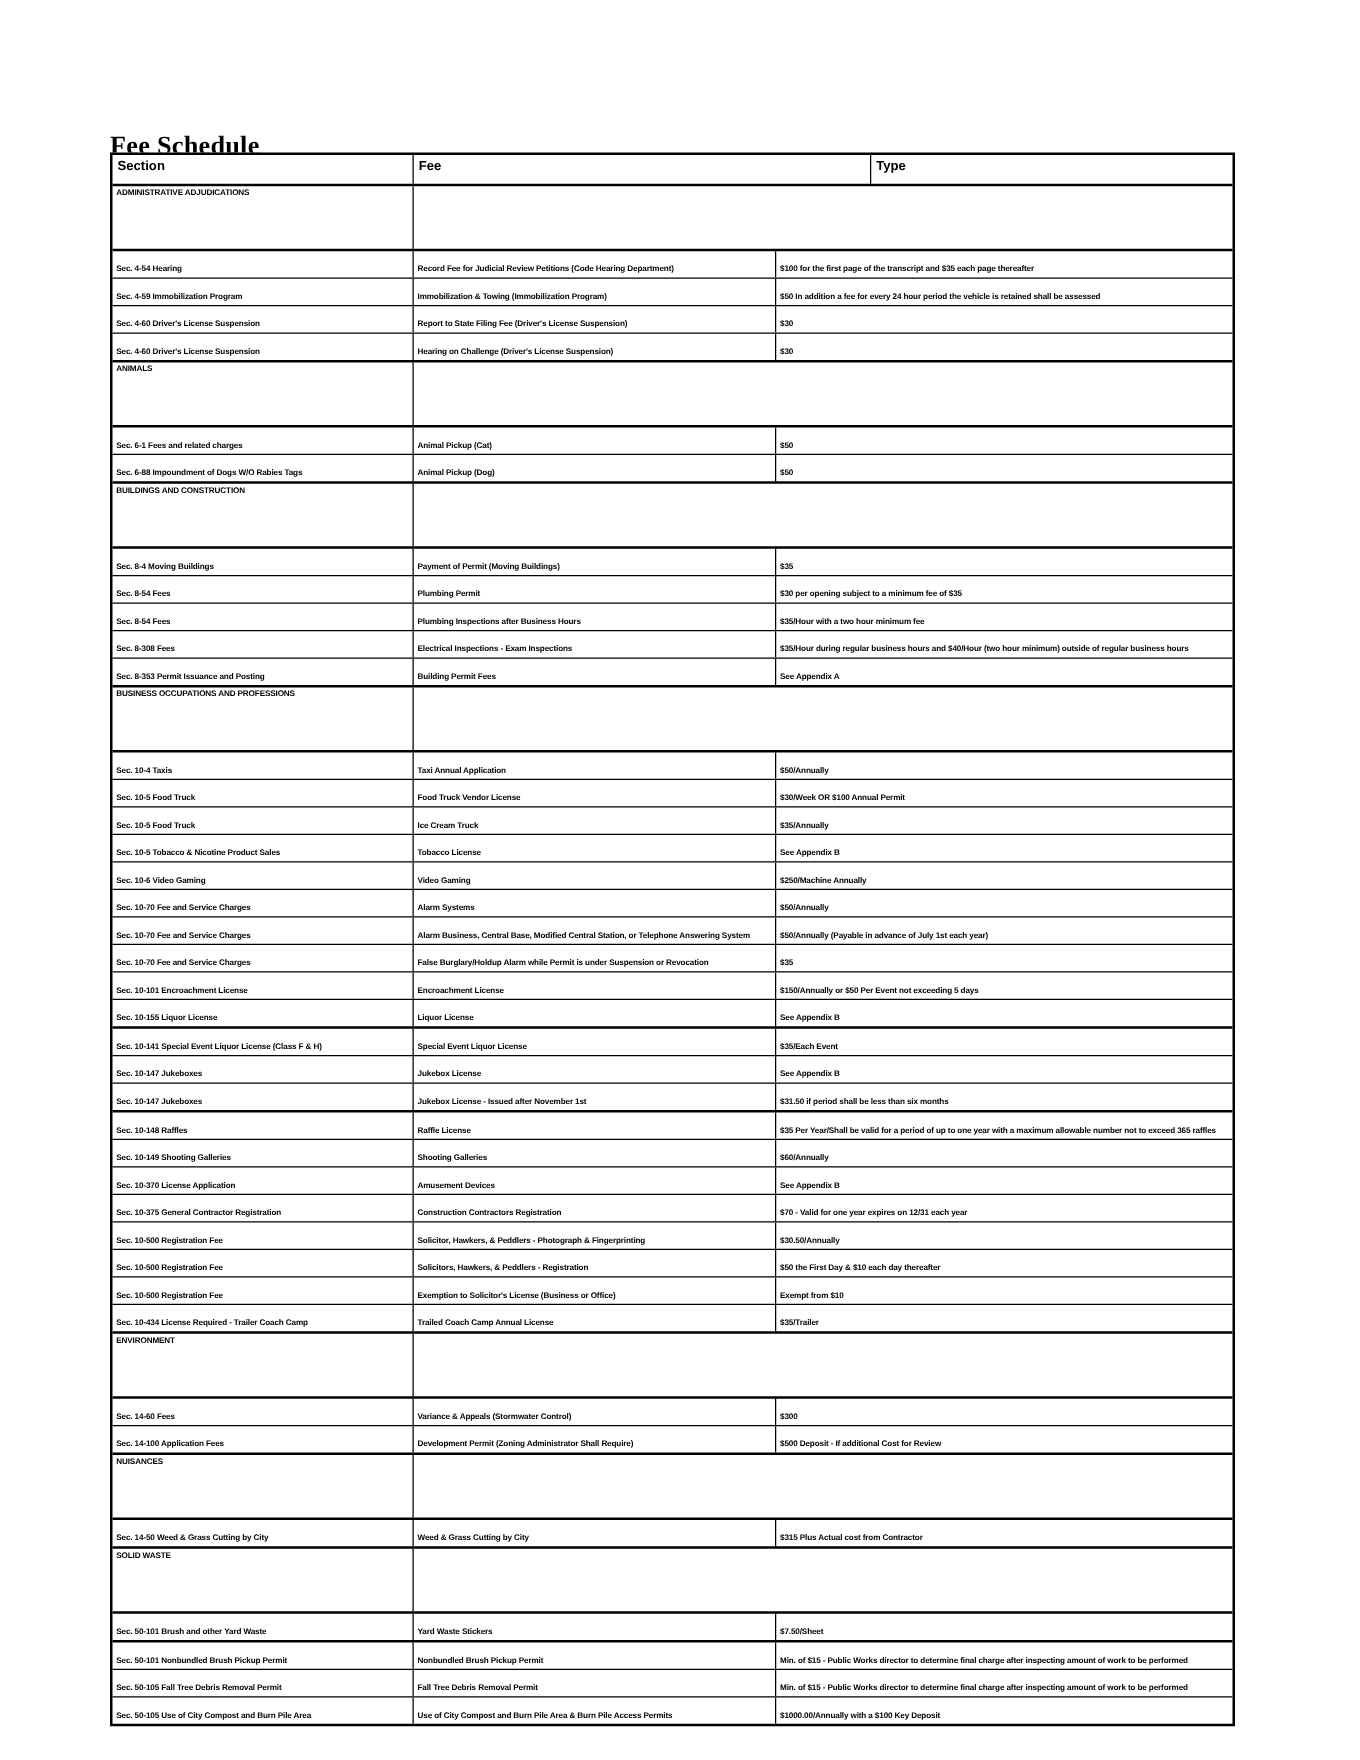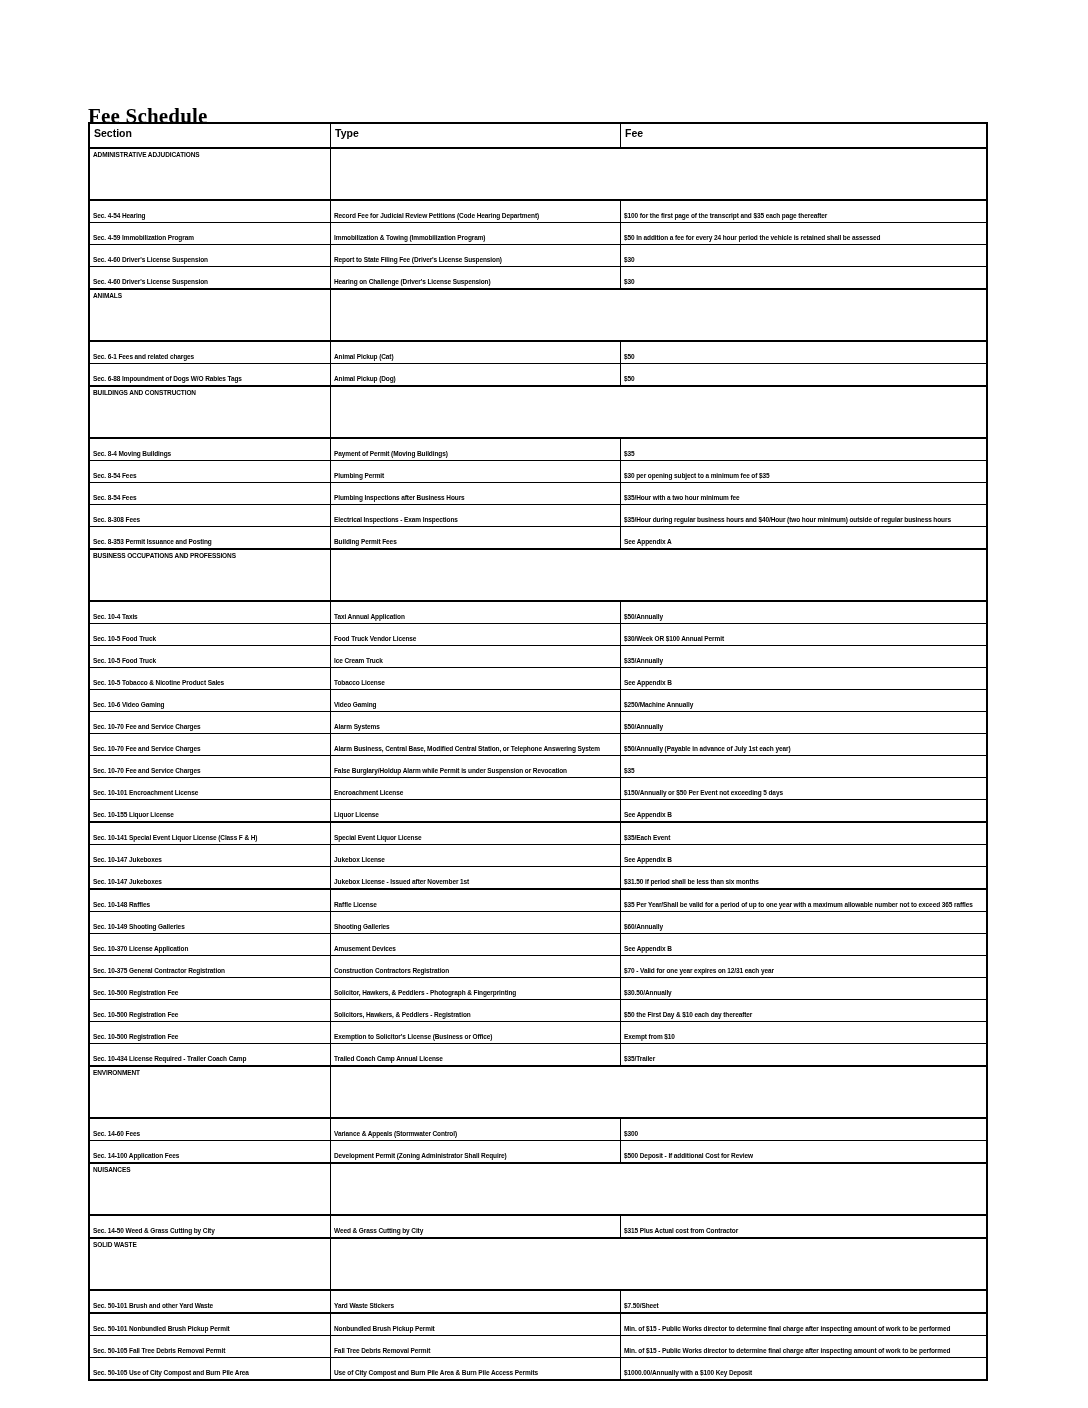--- a/index.html
+++ b/index.html
@@ -59,22 +59,22 @@
 </style>
 </head>
 <body>
 
 <div class="page">
   <h1 class="title">Fee Schedule</h1>
 
   <div class="fee-table">
     <div class="row header-row">
       <div class="cell c-section">Section</div>
+      <div class="cell c-fee">Fee</div>
       <div class="cell c-type">Type</div>
-      <div class="cell c-fee">Fee</div>
     </div>
     <div id="table-body">
         <div class="row section-row thick-top">
           <div class="cell c-section">ADMINISTRATIVE ADJUDICATIONS</div>
           <div class="cell c-merged"></div>
         </div>
         <div class="row data-row thick-top">
           <div class="cell c-section">Sec. 4-54 Hearing</div>
           <div class="cell c-type">Record Fee for Judicial Review Petitions (Code Hearing Department)</div>
           <div class="cell c-fee">$100 for the first page of the transcript and $35 each page thereafter</div>

